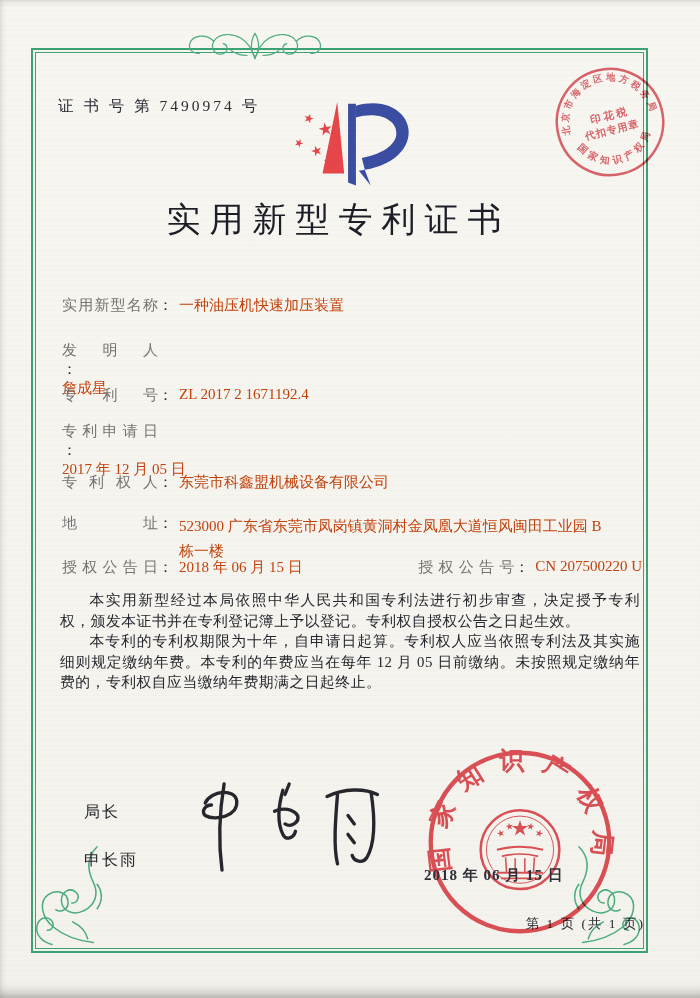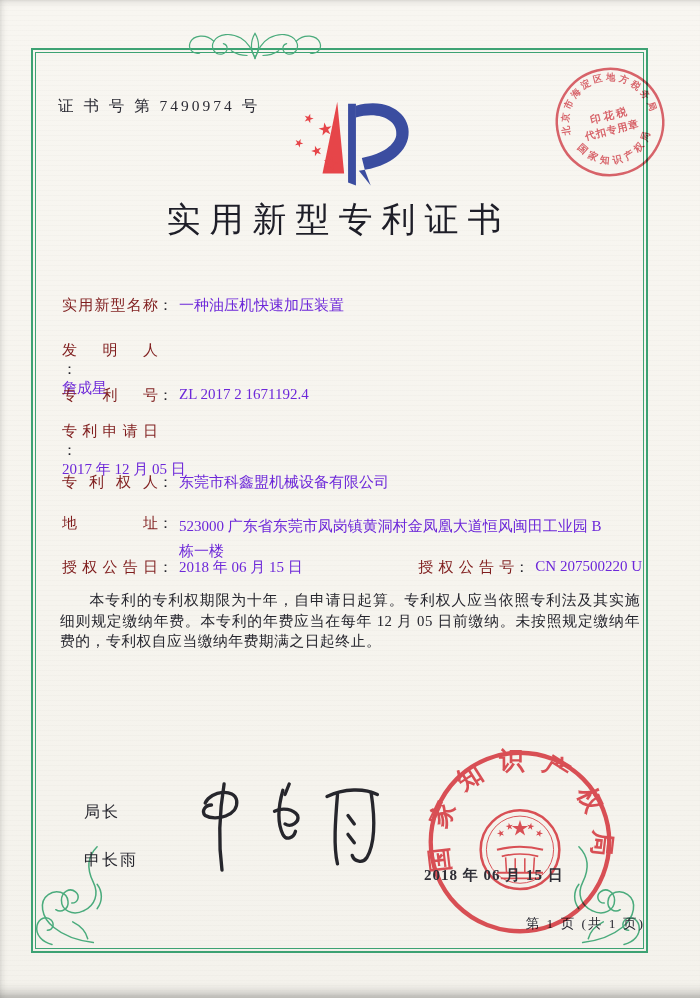--- a/index.html
+++ b/index.html
@@ -23,23 +23,23 @@
   .orn-right{left:564px;top:843px;transform:scaleX(-1);}
   
   .cert-no{position:absolute;left:58px;top:96px;font-size:15.5px;letter-spacing:3px;color:#2a2a33;z-index:3;}
   .logo{position:absolute;left:272px;top:92px;width:160px;height:118px;z-index:3;}
   .title{position:absolute;left:32px;top:197px;width:613px;text-align:center;
          font-size:34px;font-weight:400;letter-spacing:9px;color:#1e1e28;z-index:3;}
   
   .fields{position:absolute;left:62px;top:296px;width:580px;font-size:15px;z-index:3;}
   .frow{position:absolute;left:0;display:flex;align-items:flex-start;width:580px;}
   .flabel{display:inline-block;width:96px;text-align:justify;text-align-last:justify;
-          color:#7f1d1d;flex:none;}
+          color:#737373;flex:none;}
   .fcolon{flex:none;margin-right:6px;}
-  .fvalue{color:#6d28d9;}
+  .fvalue{color:#c2410c;}
   .addr .fvalue{width:436px;line-height:25px;}
   .pair{display:flex;align-items:flex-start;}
   .pair-right{margin-left:auto;}
   
   .paras{position:absolute;left:60px;top:590px;width:580px;font-size:14.8px;
          line-height:20.6px;letter-spacing:.5px;text-align:justify;z-index:3;}
   .paras p{margin:0;text-indent:2em;}
   
   .signoff-title{position:absolute;left:84px;top:802px;font-size:16px;letter-spacing:2px;z-index:3;}
   .signoff-name{position:absolute;left:84px;top:850px;font-size:16px;letter-spacing:2px;z-index:3;}
@@ -174,20 +174,21 @@
       </span>
       <span class="pair pair-right">
         <span class="flabel">授权公告号</span>
           <span class="fcolon">：</span>
         <span class="fvalue">CN 207500220 U</span>
       </span>
     </div>
   </div>
 
   <div class="paras">
+    <p>本实用新型经过本局依照中华人民共和国专利法进行初步审查，决定授予专利权，颁发本证书并在专利登记簿上予以登记。专利权自授权公告之日起生效。</p>
     <p>本专利的专利权期限为十年，自申请日起算。专利权人应当依照专利法及其实施细则规定缴纳年费。本专利的年费应当在每年 12 月 05 日前缴纳。未按照规定缴纳年费的，专利权自应当缴纳年费期满之日起终止。</p>
   </div>
 
   <div class="signoff-title">局长</div>
   <div class="signoff-name">申长雨</div>
 
   <svg class="signature" viewBox="0 0 200 100">
     <g fill="none" stroke="#15151c" stroke-width="3.2" stroke-linecap="round" opacity=".92">
       <path d="M42,10 C38,34 36,62 40,92"></path>
       <path d="M24,28 C30,16 52,14 54,26 C56,40 34,46 24,40 C20,36 24,30 30,30"></path>

